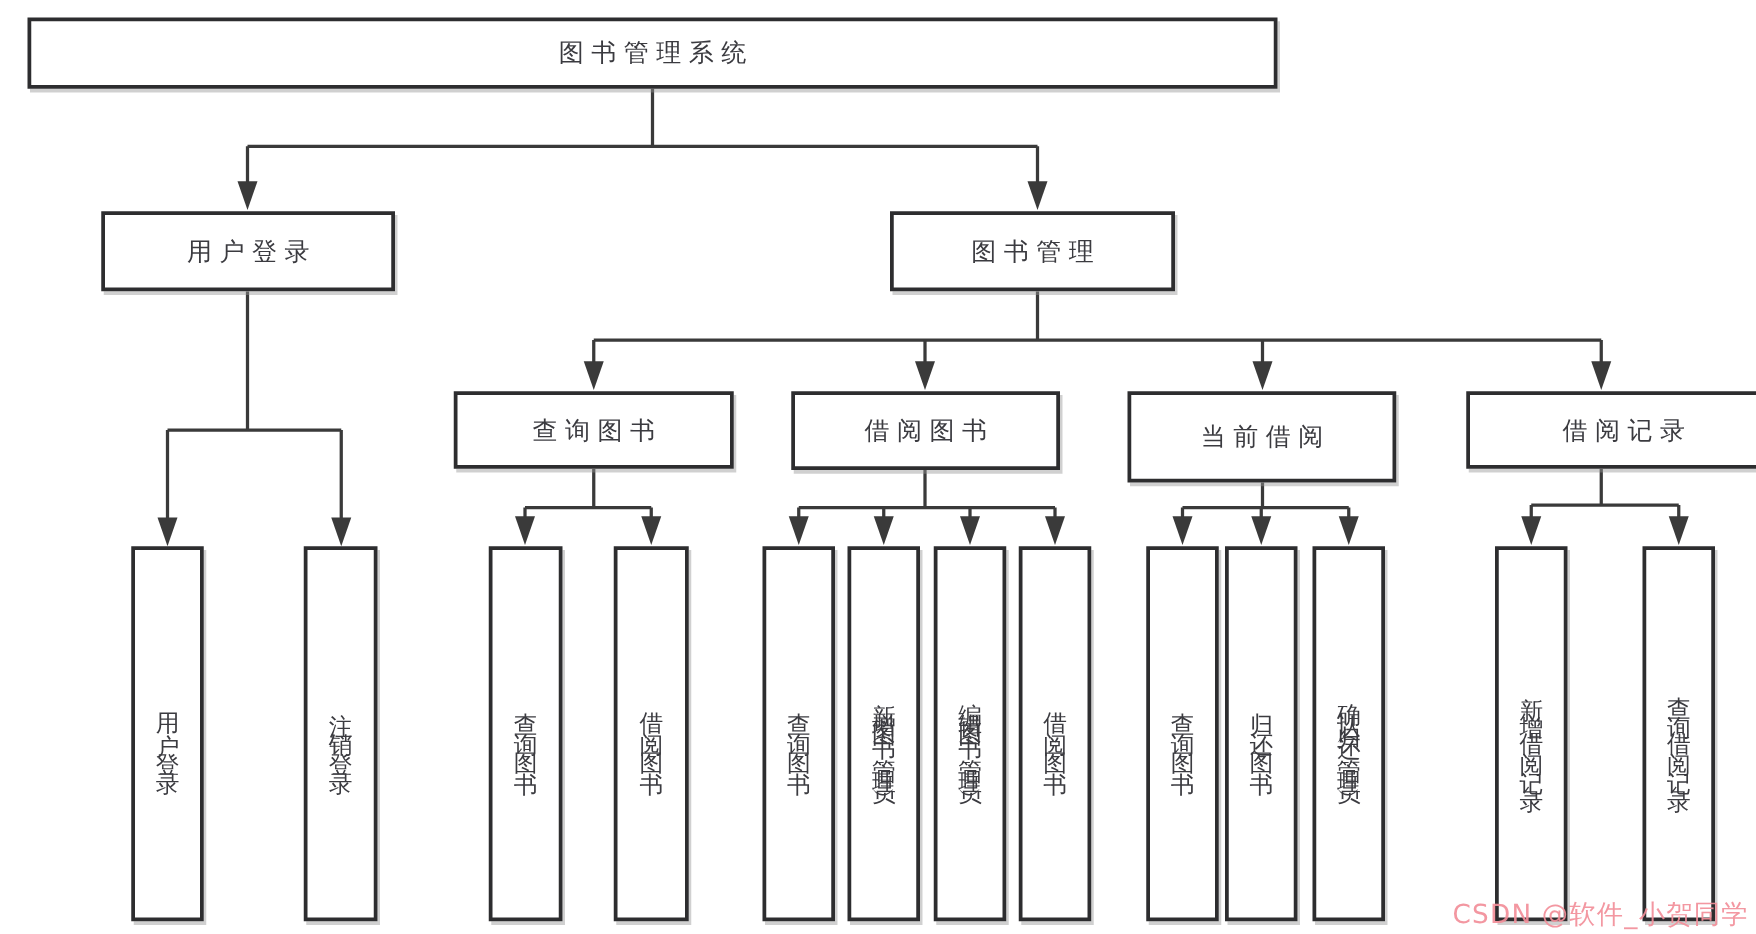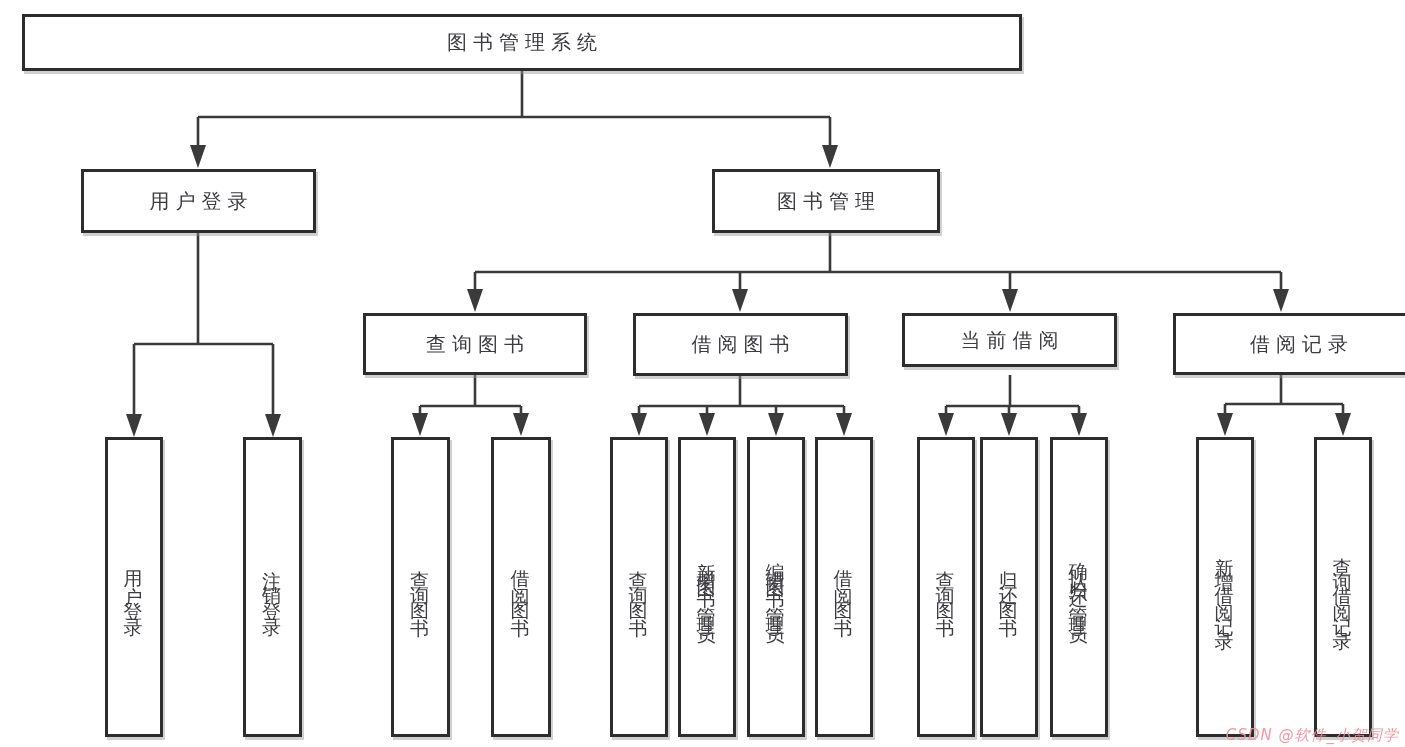--- a/index.html
+++ b/index.html
@@ -57,26 +57,25 @@
     font-size: 19px;
     letter-spacing: 16px;
     color: #3b3b40;
   }
   .vbox.mid  { letter-spacing: 15px; }
   .vbox.long { letter-spacing: 9px; }
   .watermark {
     position: absolute;
     right: 6px;
     bottom: 2px;
-    font-size: 15px;
+    font-size: 21px;
     letter-spacing: 1px;
     color: rgba(242,142,153,0.92);
     z-index: 5;
     white-space: nowrap;
-    font-style: italic;
   }
 </style>
 </head>
 <body>
 
 <div class="stage">
 
   <svg class="connectors" viewBox="0 0 1405 747" aria-hidden="true">
     <path d="M522,70 L522,117 M198,117 L830,117 M198,117 L198,147 M830,117 L830,147"></path>
     <path d="M198,233 L198,344 M134,344 L273,344 M134,344 L134,416 M273,344 L273,416"></path>
@@ -108,21 +107,21 @@
     </g>
   </svg>
 
   <div class="hbox" style="left:22px; top:14px; width:1000px; height:57px;">图书管理系统</div>
 
   <div class="hbox" style="left:81px; top:169px; width:235px; height:64px;">用户登录</div>
   <div class="hbox" style="left:712px; top:169px; width:228px; height:64px;">图书管理</div>
 
   <div class="hbox" style="left:363px; top:313px; width:224px; height:62px;">查询图书</div>
   <div class="hbox" style="left:633px; top:313px; width:215px; height:63px;">借阅图书</div>
-  <div class="hbox" style="left:902px; top:313px; width:215px; height:54px;">当前借阅</div>
+  <div class="hbox" style="left:902px; top:313px; width:215px; height:73px;">当前借阅</div>
   <div class="hbox" style="left:1173px; top:313px; width:252px; height:62px;">借阅记录</div>
 
   <div class="vbox" style="left:105px; width:58px;">用户登录</div>
   <div class="vbox" style="left:243px; width:59px;">注销登录</div>
 
   <div class="vbox" style="left:391px; width:59px;">查询图书</div>
   <div class="vbox" style="left:491px; width:60px;">借阅图书</div>
 
   <div class="vbox" style="left:610px; width:58px;">查询图书</div>
   <div class="vbox long" style="left:678px; width:58px;">新增图书（管理员）</div>

